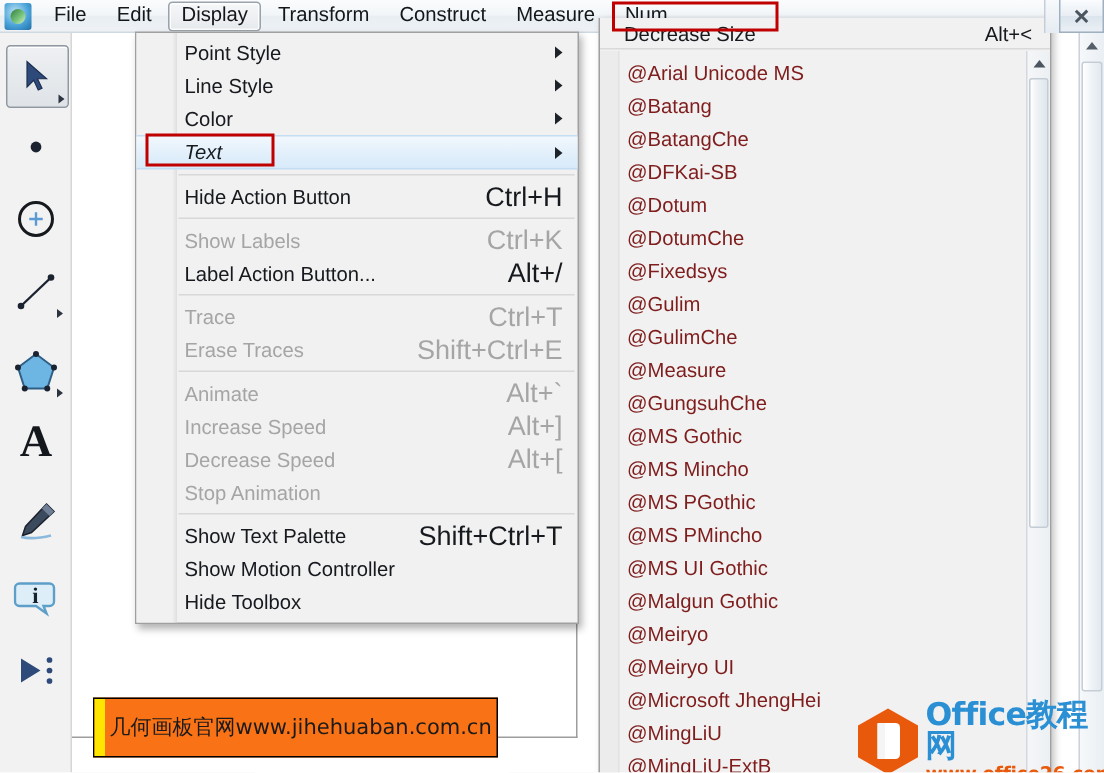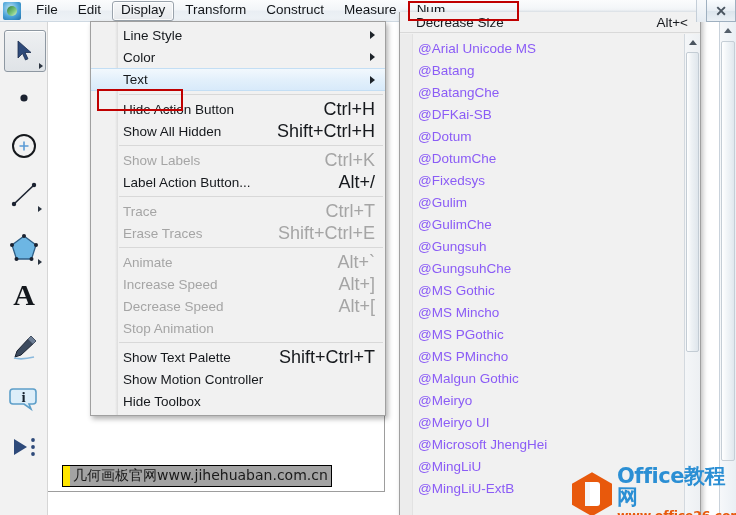--- a/index.html
+++ b/index.html
@@ -196,20 +196,21 @@
     width: 0; height: 0;
     border-left: 5px solid #1d2329;
     border-top: 4px solid transparent;
     border-bottom: 4px solid transparent;
   }
   .mi.hovered {
     background: linear-gradient(to bottom, #f2f8fd 0%, #e3f0fb 50%, #d8eafa 100%);
     border-top: 1px solid #c3def4;
     border-bottom: 1px solid #c3def4;
     height: 23px;
+    font-style: italic;
   }
   .mi-sep {
     position: relative;
     height: 7px;
     z-index: 2;
   }
   .mi-sep::after {
     content: "";
     position: absolute;
     left: 28px; right: 2px; top: 3px;
@@ -266,21 +267,21 @@
     width: 12px;
     background: #ececec;
     border-right: 1px solid #e2e2e2;
   }
   .fi {
     position: relative;
     height: 22px;
     line-height: 22px;
     padding-left: 18px;
     font-size: 13.5px;
-    color: #8b5cf6;
+    color: #7f1d1d;
     white-space: nowrap;
     z-index: 2;
   }
 
   
   .fm-scroll {
     position: absolute;
     right: 0; top: 22px;
     width: 16px; bottom: 0;
     background: linear-gradient(to right, #f4f6f8, #edf0f3);
@@ -352,25 +353,25 @@
     background: linear-gradient(to right, #ffffff 0%, #f0f4f7 45%, #e1e8ee 100%);
     border: 1px solid #c5ced6;
     border-radius: 2px;
     box-sizing: border-box;
   }
 
   
   .wm-left {
     position: absolute;
     left: 62px; top: 465px;
-    height: 22px;
+    height: 40px;
     display: flex;
     align-items: stretch;
     border: 1px solid #000000;
-    background: #a3a3a3;
+    background: #f97316;
     z-index: 30;
     box-sizing: border-box;
   }
   .wm-left .bar-yellow {
     width: 7px;
     background: #ffe600;
   }
   .wm-left .wm-text {
     padding: 0 3px;
     display: flex;
@@ -517,20 +518,24 @@
     <div class="menu-item">Edit</div>
     <div class="menu-item active">Display</div>
     <div class="menu-item">Transform</div>
     <div class="menu-item">Construct</div>
     <div class="menu-item">Measure</div>
     <div class="menu-item clipped">Num</div>
   </div>
 
   <div class="dropdown">
 
+    <div class="mi">
+      <span class="label">Point Style</span>
+      <span class="submenu-arrow"></span>
+    </div>
 
     <div class="mi">
       <span class="label">Line Style</span>
       <span class="submenu-arrow"></span>
     </div>
 
     <div class="mi">
       <span class="label">Color</span>
       <span class="submenu-arrow"></span>
     </div>
@@ -540,24 +545,20 @@
       <span class="submenu-arrow"></span>
     </div>
 
     <div class="mi-sep"></div>
 
     <div class="mi">
       <span class="label">Hide Action Button</span>
       <span class="accel">Ctrl+H</span>
     </div>
 
-    <div class="mi">
-      <span class="label">Show All Hidden</span>
-      <span class="accel">Shift+Ctrl+H</span>
-    </div>
 
     <div class="mi-sep"></div>
 
     <div class="mi disabled">
       <span class="label">Show Labels</span>
       <span class="accel">Ctrl+K</span>
     </div>
 
     <div class="mi">
       <span class="label">Label Action Button...</span>
@@ -626,26 +627,27 @@
     <div class="fontlist">
       <div class="fi">@Arial Unicode MS</div>
       <div class="fi">@Batang</div>
       <div class="fi">@BatangChe</div>
       <div class="fi">@DFKai-SB</div>
       <div class="fi">@Dotum</div>
       <div class="fi">@DotumChe</div>
       <div class="fi">@Fixedsys</div>
       <div class="fi">@Gulim</div>
       <div class="fi">@GulimChe</div>
-      <div class="fi">@Gungsuh</div>
+      <div class="fi">@Measure</div>
       <div class="fi">@GungsuhChe</div>
       <div class="fi">@MS Gothic</div>
       <div class="fi">@MS Mincho</div>
       <div class="fi">@MS PGothic</div>
       <div class="fi">@MS PMincho</div>
+      <div class="fi">@MS UI Gothic</div>
       <div class="fi">@Malgun Gothic</div>
       <div class="fi">@Meiryo</div>
       <div class="fi">@Meiryo UI</div>
       <div class="fi">@Microsoft JhengHei</div>
       <div class="fi">@MingLiU</div>
       <div class="fi">@MingLiU-ExtB</div>
     </div>
 
     <div class="fm-scroll">
       <div class="arrow-up"></div>

